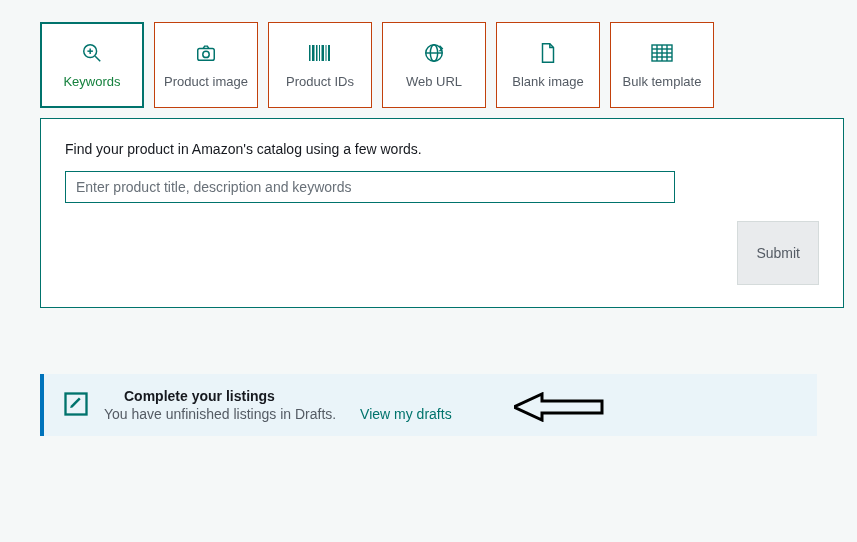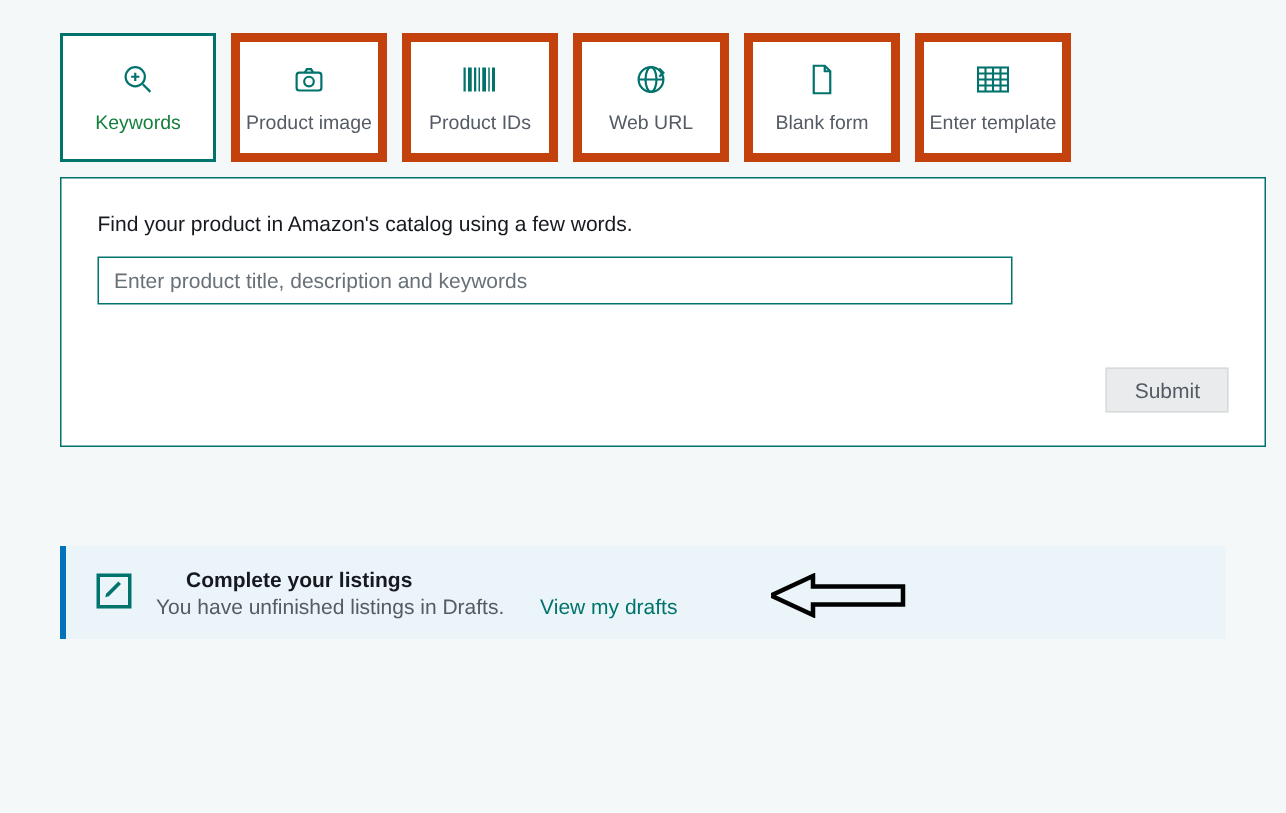--- a/index.html
+++ b/index.html
@@ -12,21 +12,21 @@
       color: #16191f;
       font-size: 14px;
     }
     .tabs {
       display: flex;
       gap: 10px;
     }
     .tab {
       width: 104px;
       height: 86px;
-      border: 6px solid #c2410c;
+      border: 1px solid #c2410c;
       background: #fff;
       display: flex;
       flex-direction: column;
       align-items: center;
       justify-content: center;
       gap: 10px;
       cursor: pointer;
       font-size: 13px;
       color: #545b64;
     }
@@ -50,25 +50,24 @@
       padding: 14px 10px;
       font-size: 14px;
       color: #16191f;
       outline: none;
     }
     .search-input::placeholder { color: #687078; }
     .actions { display:flex; justify-content:flex-end; margin-top: 18px; }
     .submit-btn {
       background: #e9ebed;
       border: 1px solid #d5dbdb;
-      padding: 6px 18px;
+      padding: 23px 18px;
       font-size: 14px;
       color: #545b64;
       cursor: pointer;
-      margin-top: 24px;
     }
     .alert {
       margin-top: 66px;
       width: 777px;
       background: #eaf4f9;
       border-left: 4px solid #0073bb;
       display: flex;
       align-items: center;
       padding: 14px 18px;
       gap: 14px;
@@ -135,35 +134,35 @@
     </span>
     <span>Web URL</span>
   </div>
   <div class="tab">
     <span class="icon">
       <svg width="20" height="22" viewBox="0 0 20 24" fill="none" stroke="currentColor" stroke-width="1.6">
         <path d="M4 2h8l4 4v16H4z"></path>
         <path d="M12 2v4h4"></path>
       </svg>
     </span>
-    <span>Blank form</span>
+    <span>Blank image</span>
   </div>
   <div class="tab">
     <span class="icon">
       <svg width="22" height="18" viewBox="0 0 22 18" fill="none" stroke="currentColor" stroke-width="1.4">
         <rect x="1" y="1" width="20" height="16"></rect>
         <line x1="1" y1="5" x2="21" y2="5"></line>
         <line x1="1" y1="9" x2="21" y2="9"></line>
         <line x1="1" y1="13" x2="21" y2="13"></line>
         <line x1="6" y1="1" x2="6" y2="17"></line>
         <line x1="11" y1="1" x2="11" y2="17"></line>
         <line x1="16" y1="1" x2="16" y2="17"></line>
       </svg>
     </span>
-    <span>Enter template</span>
+    <span>Bulk template</span>
   </div>
 </div>
 
 <div class="panel">
   <div class="prompt">Find your product in Amazon's catalog using a few words.</div>
   <input class="search-input" type="text" placeholder="Enter product title, description and keywords" style="">
   <div class="actions">
     <button class="submit-btn">Submit</button>
   </div>
 </div>

